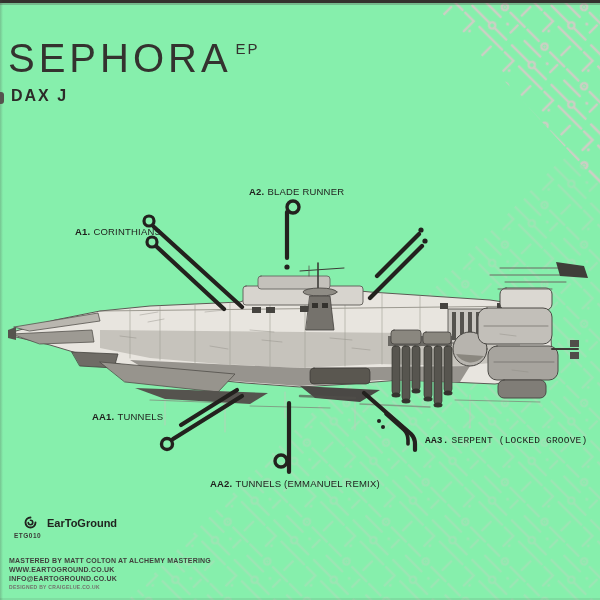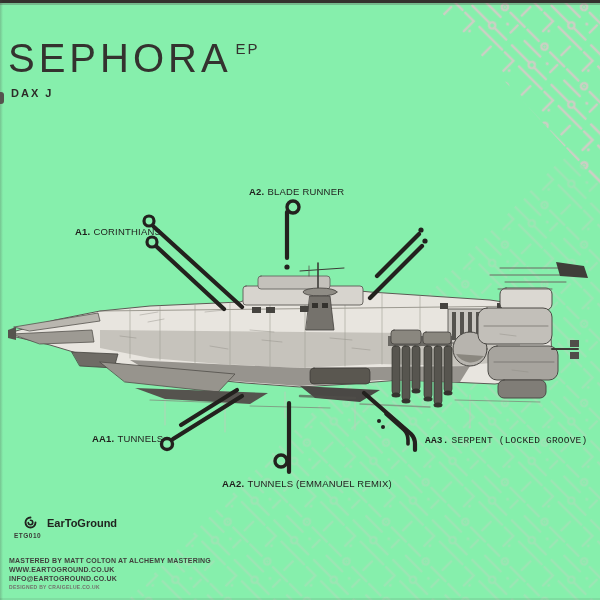--- a/index.html
+++ b/index.html
@@ -14,29 +14,29 @@
   
   .edge-top{position:absolute;left:0;top:0;width:600px;height:3px;background:#34322e;}
   .edge-top2{position:absolute;left:0;top:3px;width:600px;height:2px;background:rgba(90,88,84,.35);}
   .edge-left{position:absolute;left:0;top:0;width:3px;height:600px;background:linear-gradient(to right,rgba(70,68,64,.25),rgba(0,0,0,0));}
   .edge-right{position:absolute;right:0;top:0;width:2px;height:600px;background:rgba(70,68,64,.12);}
   .edge-bottom{position:absolute;left:0;bottom:0;width:600px;height:2px;background:rgba(70,68,64,.10);}
   .scan-blemish{position:absolute;left:0;top:92px;width:4px;height:12px;background:#55534e;border-radius:0 3px 3px 0;}
   
   .title{position:absolute;left:8px;top:36px;font-size:40px;font-weight:200;letter-spacing:4px;color:#34322f;white-space:nowrap;}
   .title .ep{font-size:15px;font-weight:300;letter-spacing:2px;position:relative;top:-18px;margin-left:4px;}
-  .artist{position:absolute;left:11px;top:87px;font-size:11px;font-weight:700;letter-spacing:2px;color:#2c2b28;}
+  .artist{position:absolute;left:11px;top:87px;font-size:16px;font-weight:700;letter-spacing:2px;color:#2c2b28;}
   
   .track{position:absolute;font-size:9.5px;letter-spacing:.2px;color:#1f1e1c;white-space:nowrap;}
   .track .tid{font-weight:700;margin-right:3px;}
   .t-a1{left:75px;top:226px;}
   .t-a2{left:249px;top:186px;}
   .t-a3{left:433px;top:230px;}
-  .t-aa1{left:92px;top:433px;}
-  .t-aa2{left:222px;top:478px;}
+  .t-aa1{left:92px;top:411px;}
+  .t-aa2{left:210px;top:478px;}
   .t-aa3{left:425px;top:435px;font-family:Liberation Mono, monospace;}
   
   .logo-row{position:absolute;left:24px;top:516px;display:flex;align-items:flex-end;gap:10px;}
   .logo-text{font-size:11px;font-weight:700;letter-spacing:0;color:#20231f;}
   .catalog{position:absolute;left:14px;top:532px;font-size:6.5px;font-weight:700;letter-spacing:.5px;color:#3c3b38;}
   .credits{position:absolute;left:9px;top:556px;font-size:7px;font-weight:700;line-height:9px;letter-spacing:.2px;color:#403f3c;}
   .designed{position:absolute;left:9px;top:584px;font-size:5px;font-weight:700;letter-spacing:.3px;color:#73716c;}
 </style>
 </head>
 <body>

